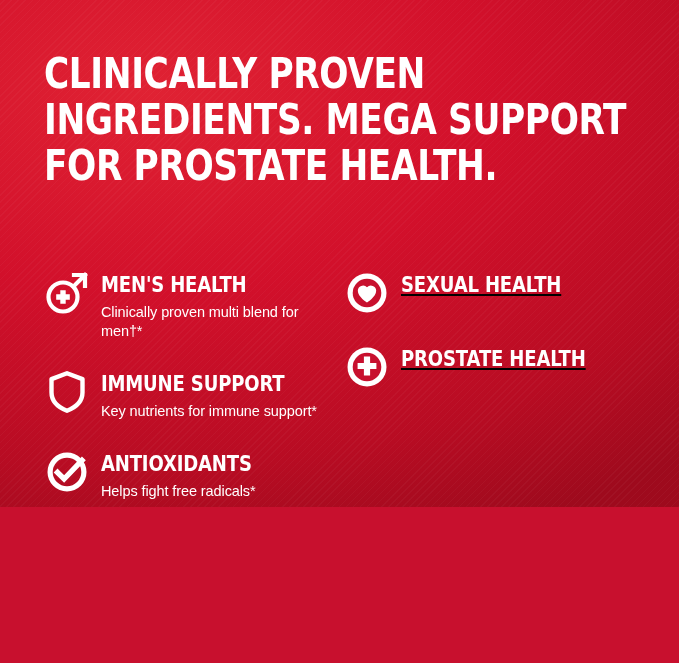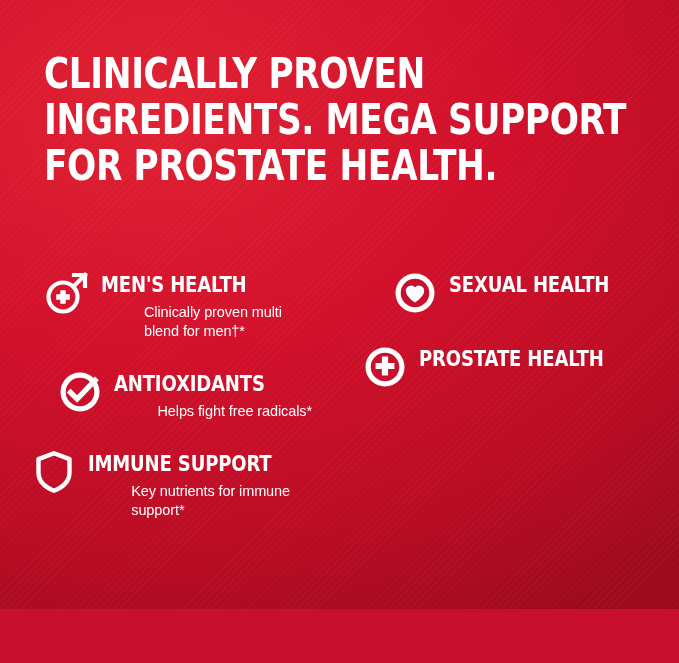--- a/index.html
+++ b/index.html
@@ -10,21 +10,21 @@
     width: 679px;
     height: 663px;
     overflow: hidden;
     font-family: "Liberation Sans", sans-serif;
     background: #c8102e;
   }
 
   .poster {
     position: relative;
     width: 679px;
-    height: 609px;
+    height: 507px;
     box-sizing: border-box;
     background:
       repeating-linear-gradient(
         -45deg,
         rgba(255,255,255,0.030) 0px,
         rgba(255,255,255,0.030) 1px,
         rgba(0,0,0,0.000) 1px,
         rgba(0,0,0,0.000) 5px
       ),
       radial-gradient(120% 95% at 22% 18%, #e02233 0%, #d2102b 42%, #b80c23 78%, #9e0a1d 100%);
@@ -52,23 +52,23 @@
 
   
   .columns {
     position: absolute;
     left: 44px;
     top: 268px;
     width: 600px;
     display: flex;
     gap: 32px;
   }
-  .col { display: flex; flex-direction: column; align-items: flex-end; }
+  .col { display: flex; flex-direction: column; }
   .col-left  { width: 268px; }
-  .col-right { width: 300px; }
+  .col-right { width: 300px; text-decoration: underline; }
 
   .feature {
     display: flex;
     align-items: flex-start;
     gap: 11px;
     margin-bottom: 26px;
   }
   .feature-icon {
     flex: 0 0 auto;
     width: 46px;
@@ -90,21 +90,20 @@
     white-space: nowrap;
     text-transform: uppercase;
     margin-bottom: 7px;
   }
   .feature-desc {
     color: #ffffff;
     font-family: "Liberation Sans", sans-serif;
     font-size: 14.5px;
     line-height: 19px;
     letter-spacing: -0.1px;
-    margin-left: 43px;
   }
 
   
   .fineprint {
     position: absolute;
     left: 53px;
     top: 627px;
     width: 578px;
     color: #ffffff;
     font-family: "Liberation Sans", sans-serif;
@@ -143,39 +142,39 @@
         </span>
         <div class="feature-body">
           <div class="feature-title">MEN'S HEALTH</div>
           <div class="feature-desc">Clinically proven multi blend for men†*</div>
         </div>
       </div>
 
       <div class="feature">
         <span class="feature-icon">
           <svg viewBox="0 0 46 46" xmlns="http://www.w3.org/2000/svg">
+            <path d="M23 4.2 7.5 10.1v13.2c0 8.4 6.2 14.9 15.5 18.5 9.3-3.6 15.5-10.1 15.5-18.5V10.1z" fill="none" stroke="#ffffff" stroke-width="4.4" stroke-linejoin="round"></path>
+          </svg>
+        </span>
+        <div class="feature-body">
+          <div class="feature-title">IMMUNE SUPPORT</div>
+          <div class="feature-desc">Key nutrients for immune support*</div>
+        </div>
+      </div>
+
+      <div class="feature">
+        <span class="feature-icon">
+          <svg viewBox="0 0 46 46" xmlns="http://www.w3.org/2000/svg">
             <path d="M23 3.5a19.5 19.5 0 1 0 0 39 19.5 19.5 0 0 0 0-39zm0 5.2a14.3 14.3 0 1 1 0 28.6 14.3 14.3 0 0 1 0-28.6z" fill="#ffffff"></path>
             <path d="M13.5 23.4l6.6 6.6L38 11.4" fill="none" stroke="#ffffff" stroke-width="5.4" stroke-linecap="square" stroke-linejoin="miter"></path>
           </svg>
         </span>
         <div class="feature-body">
           <div class="feature-title">ANTIOXIDANTS</div>
           <div class="feature-desc">Helps fight free radicals*</div>
-        </div>
-      </div>
-
-      <div class="feature">
-        <span class="feature-icon">
-          <svg viewBox="0 0 46 46" xmlns="http://www.w3.org/2000/svg">
-            <path d="M23 4.2 7.5 10.1v13.2c0 8.4 6.2 14.9 15.5 18.5 9.3-3.6 15.5-10.1 15.5-18.5V10.1z" fill="none" stroke="#ffffff" stroke-width="4.4" stroke-linejoin="round"></path>
-          </svg>
-        </span>
-        <div class="feature-body">
-          <div class="feature-title">IMMUNE SUPPORT</div>
-          <div class="feature-desc">Key nutrients for immune support*</div>
         </div>
       </div>
 
     </div>
 
     <div class="col col-right">
 
       <div class="feature">
         <span class="feature-icon">
           <svg viewBox="0 0 46 46" xmlns="http://www.w3.org/2000/svg">

